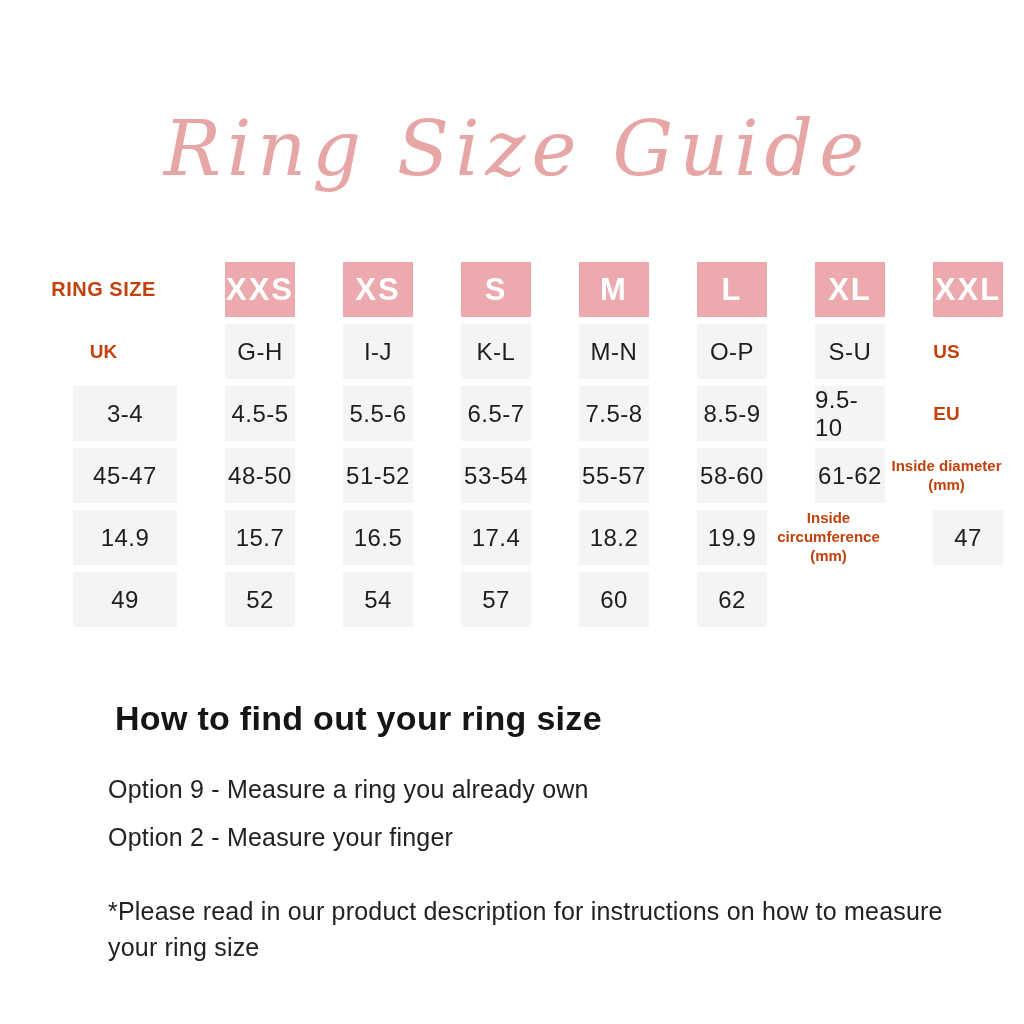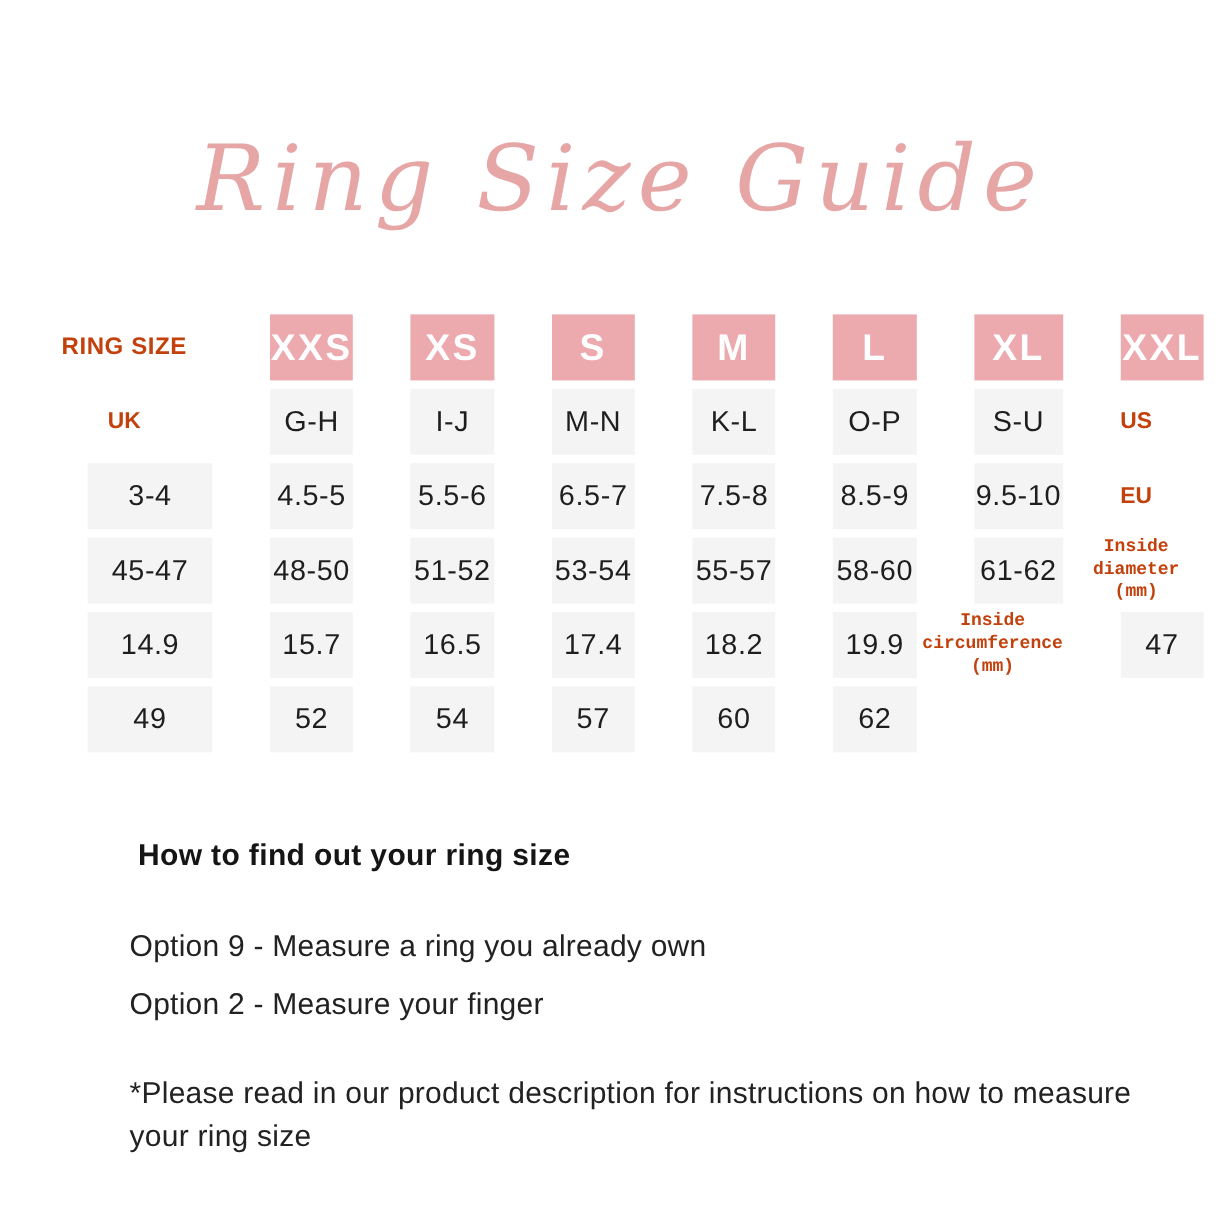--- a/index.html
+++ b/index.html
@@ -37,42 +37,42 @@
   }
   .row-label {
     display: flex; align-items: center; justify-content: center;
     text-align: center;
     font-weight: bold;
     font-size: 19px;
     color: #c2410c;
     line-height: 1.25;
   }
   .row-label.header-label { font-size: 20px; letter-spacing: 0.5px; }
-  .row-label.small-label  { font-size: 15px; font-family: Liberation Mono, monospace; }
+  .row-label.small-label  { font-size: 15px; }
   .cell {
     display: flex; align-items: center; justify-content: center;
     background: #f4f4f4;
     font-size: 24px;
     font-weight: 400;
     color: #1e1e1e;
     letter-spacing: 0.5px;
     margin-left: 43px;
   }
   .cell.head {
     background: #ecaaae;
     color: #ffffff;
     font-size: 31px;
     font-weight: bold;
     letter-spacing: 2px;
   }
   
   .howto-heading {
     position: absolute;
     top: 699px; left: 115px;
-    font-size: 25px;
+    font-size: 34px;
     font-weight: bold;
     color: #151515;
     letter-spacing: 0.3px;
   }
   .option-line {
     position: absolute;
     left: 108px;
     font-size: 25px;
     font-weight: 400;
     color: #222222;
@@ -103,22 +103,22 @@
   <div class="cell head">XS</div>
   <div class="cell head">S</div>
   <div class="cell head">M</div>
   <div class="cell head">L</div>
   <div class="cell head">XL</div>
   <div class="cell head">XXL</div>
 
   <div class="row-label">UK</div>
   <div class="cell">G-H</div>
   <div class="cell">I-J</div>
+  <div class="cell">K-L</div>
   <div class="cell">M-N</div>
-  <div class="cell">K-L</div>
   <div class="cell">O-P</div>
   <div class="cell">S-U</div>
 
   <div class="row-label">US</div>
   <div class="cell">3-4</div>
   <div class="cell">4.5-5</div>
   <div class="cell">5.5-6</div>
   <div class="cell">6.5-7</div>
   <div class="cell">7.5-8</div>
   <div class="cell">8.5-9</div>

